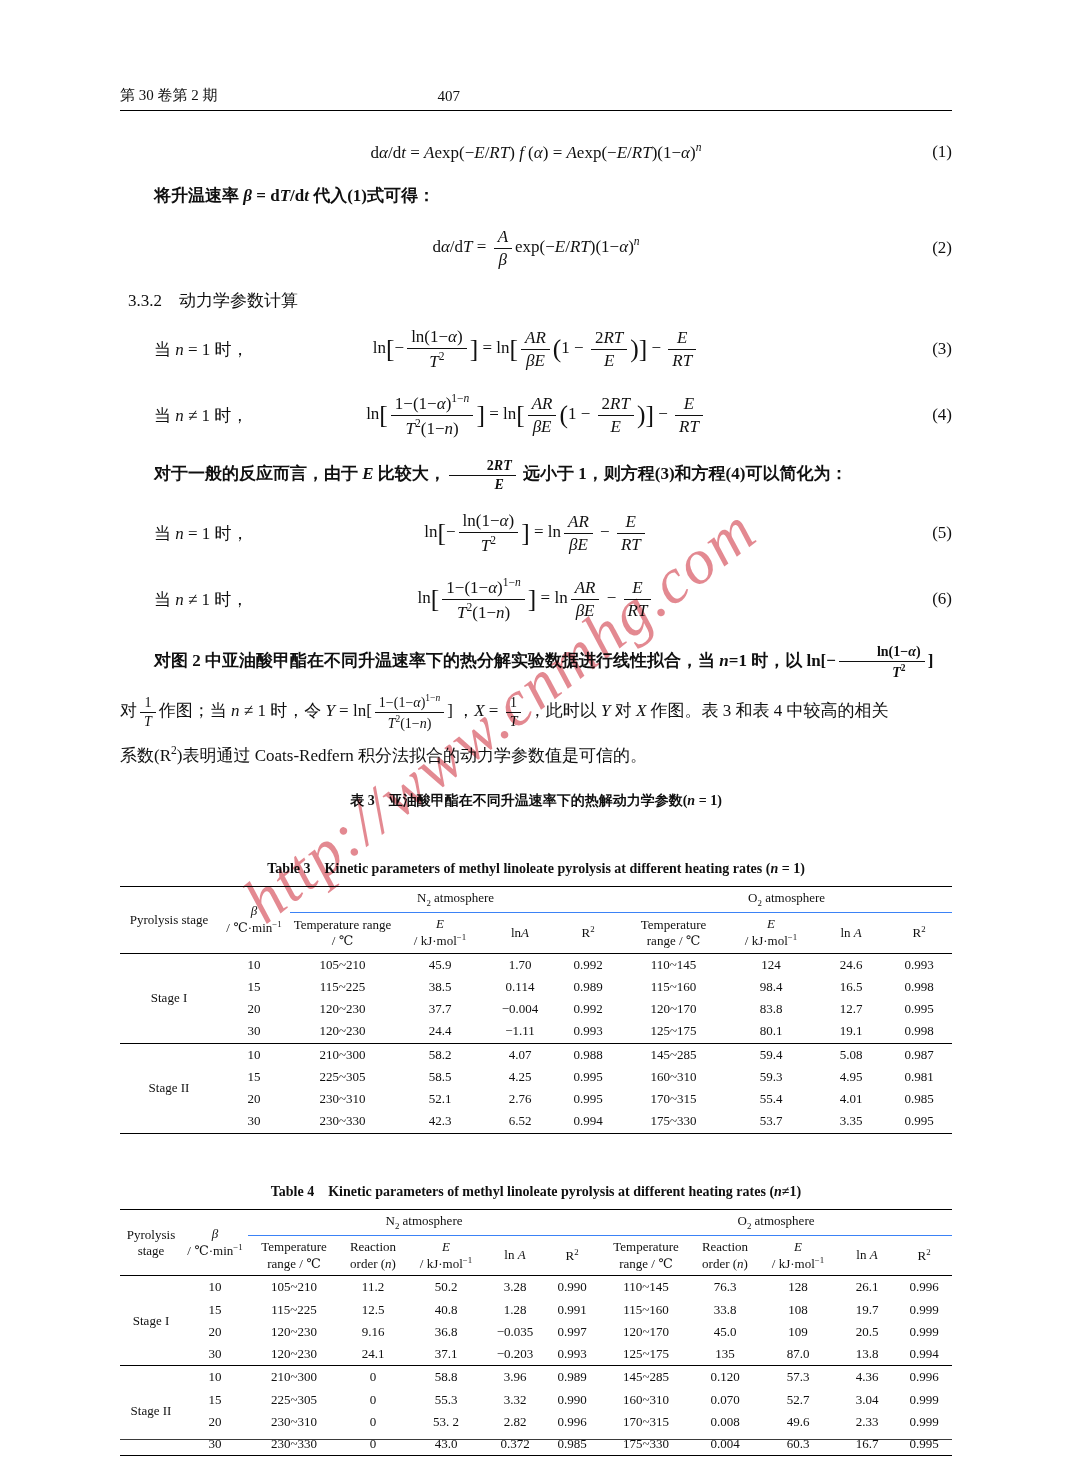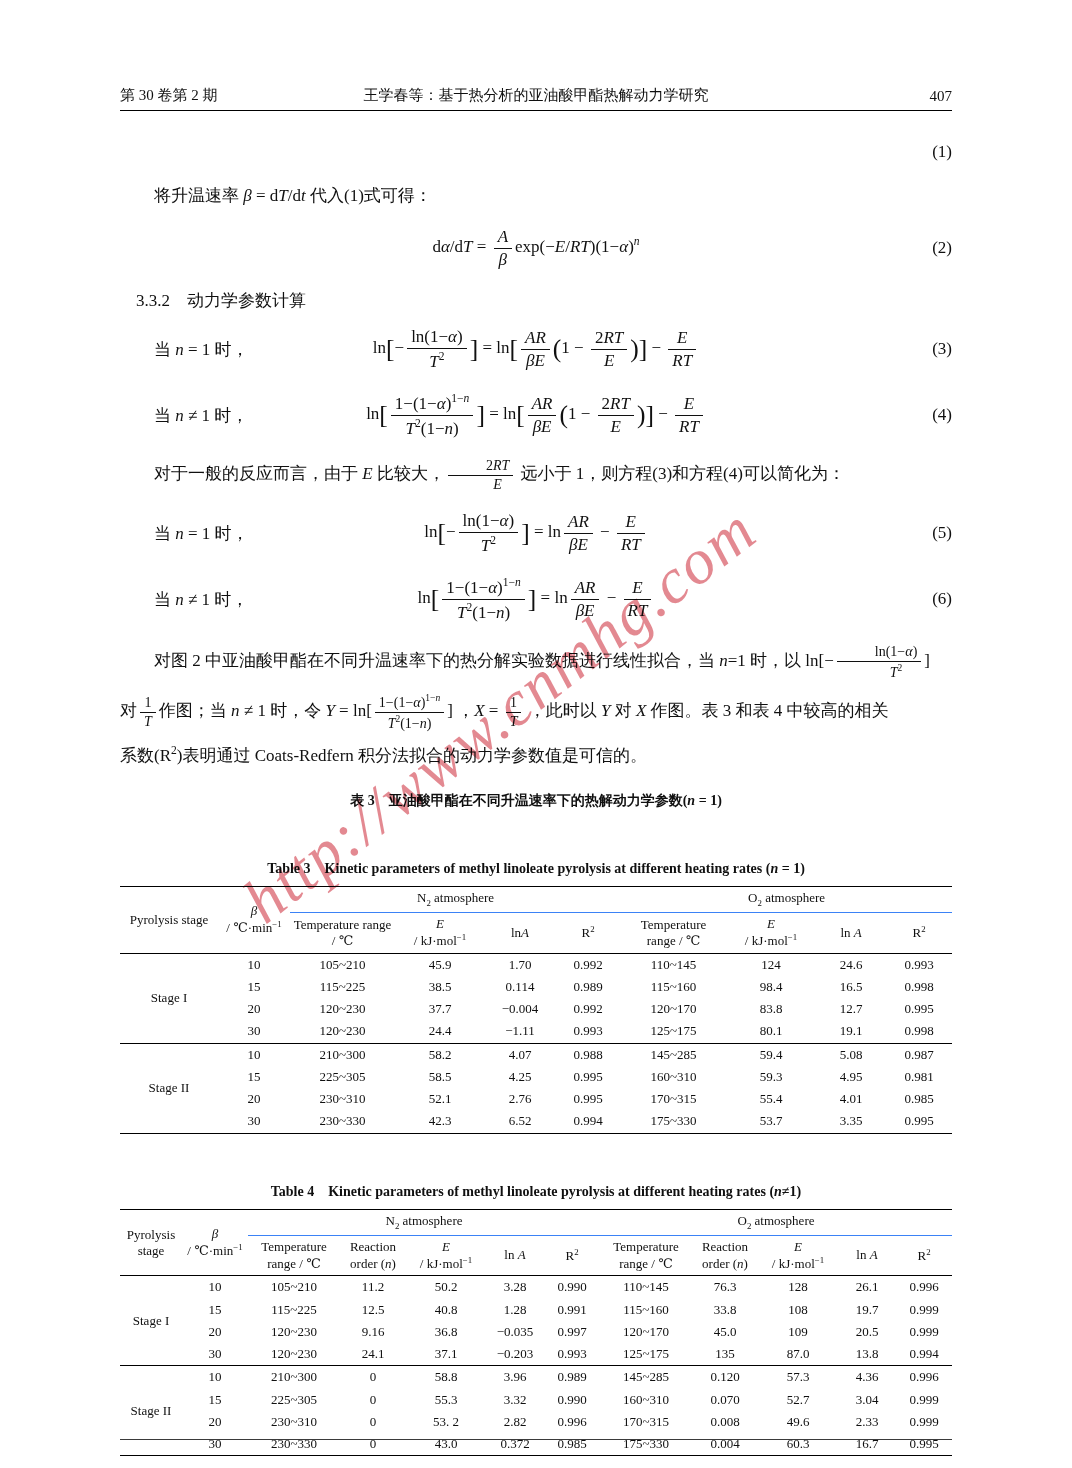--- a/index.html
+++ b/index.html
@@ -26,22 +26,22 @@
   sup { font-size:68%; }
   sub { font-size:68%; }
   .frac { display:inline-flex; flex-direction:column; text-align:center; vertical-align:middle; margin:0 3px; line-height:1.15; }
   .frac .num { display:block; padding:0 4px 1px; border-bottom:1px solid #101010; }
   .frac .den { display:block; padding:1px 4px 0; }
   .frac.sm { font-size:14px; }
   .br { font-size:1.5em; line-height:0.85; vertical-align:middle; font-weight:400; }
 
   
   .para { font-size:17px; line-height:30px; }
-  .indent { text-indent:34px; }
-  .sec-title { font-size:17px; margin:12px 16px 8px; }
+  .indent { text-indent:34px;font-weight:bold; }
+  .sec-title { font-size:17px; margin:12px 8px 8px; }
   .mline { font-size:17px; line-height:50px; }
 
   
   .tbl-caption { text-align:center; font-size:14px; font-weight:bold; line-height:1.45;margin-top:48px; }
   .tbl-caption.zh { margin-top:20px; }
   .tbl-caption.en { margin-bottom:7px; }
   table.data { width:100%; border-collapse:collapse; table-layout:fixed; font-size:13px; border-top:1.5px solid #000; border-bottom:1.5px solid #000; }
   table.data th, table.data td { font-weight:normal; text-align:center; vertical-align:middle; padding:3px 1px; line-height:1.25; }
   th.grp { border-bottom:1px solid #3b82f6; }
   th.hb { border-bottom:1px solid #000; }
@@ -60,25 +60,25 @@
 </style>
 </head>
 <body>
 
 <div class="watermark">http://www.cnmhg.com</div>
 
 <div class="content">
 
   <div class="pg-header">
     <span class="hl">第 30 卷第 2 期</span>
-    <span class="hc">王学春等：基于热分析的亚油酸甲酯热解动力学研究</span>
     <span class="hr">407</span>
   </div>
 
   <div class="eq-row" style="margin-top:20px">
+    <span class="eq-body">d<i>α</i>/d<i>t</i> = <i>A</i>exp(−<i>E</i>/<i>RT</i>) <i>f</i> (<i>α</i>) = <i>A</i>exp(−<i>E</i>/<i>RT</i>)(1−<i>α</i>)<sup><i>n</i></sup></span>
     <span class="eq-num">(1)</span>
   </div>
 
   <div class="para indent">将升温速率 <i>β</i> = d<i>T</i>/d<i>t</i> 代入(1)式可得：</div>
 
   <div class="eq-row tall">
     <span class="eq-body">d<i>α</i>/d<i>T</i> = <span class="frac">
           <span class="num"><i>A</i></span>
           <span class="den"><i>β</i></span>
         </span>exp(−<i>E</i>/<i>RT</i>)(1−<i>α</i>)<sup><i>n</i></sup></span>

